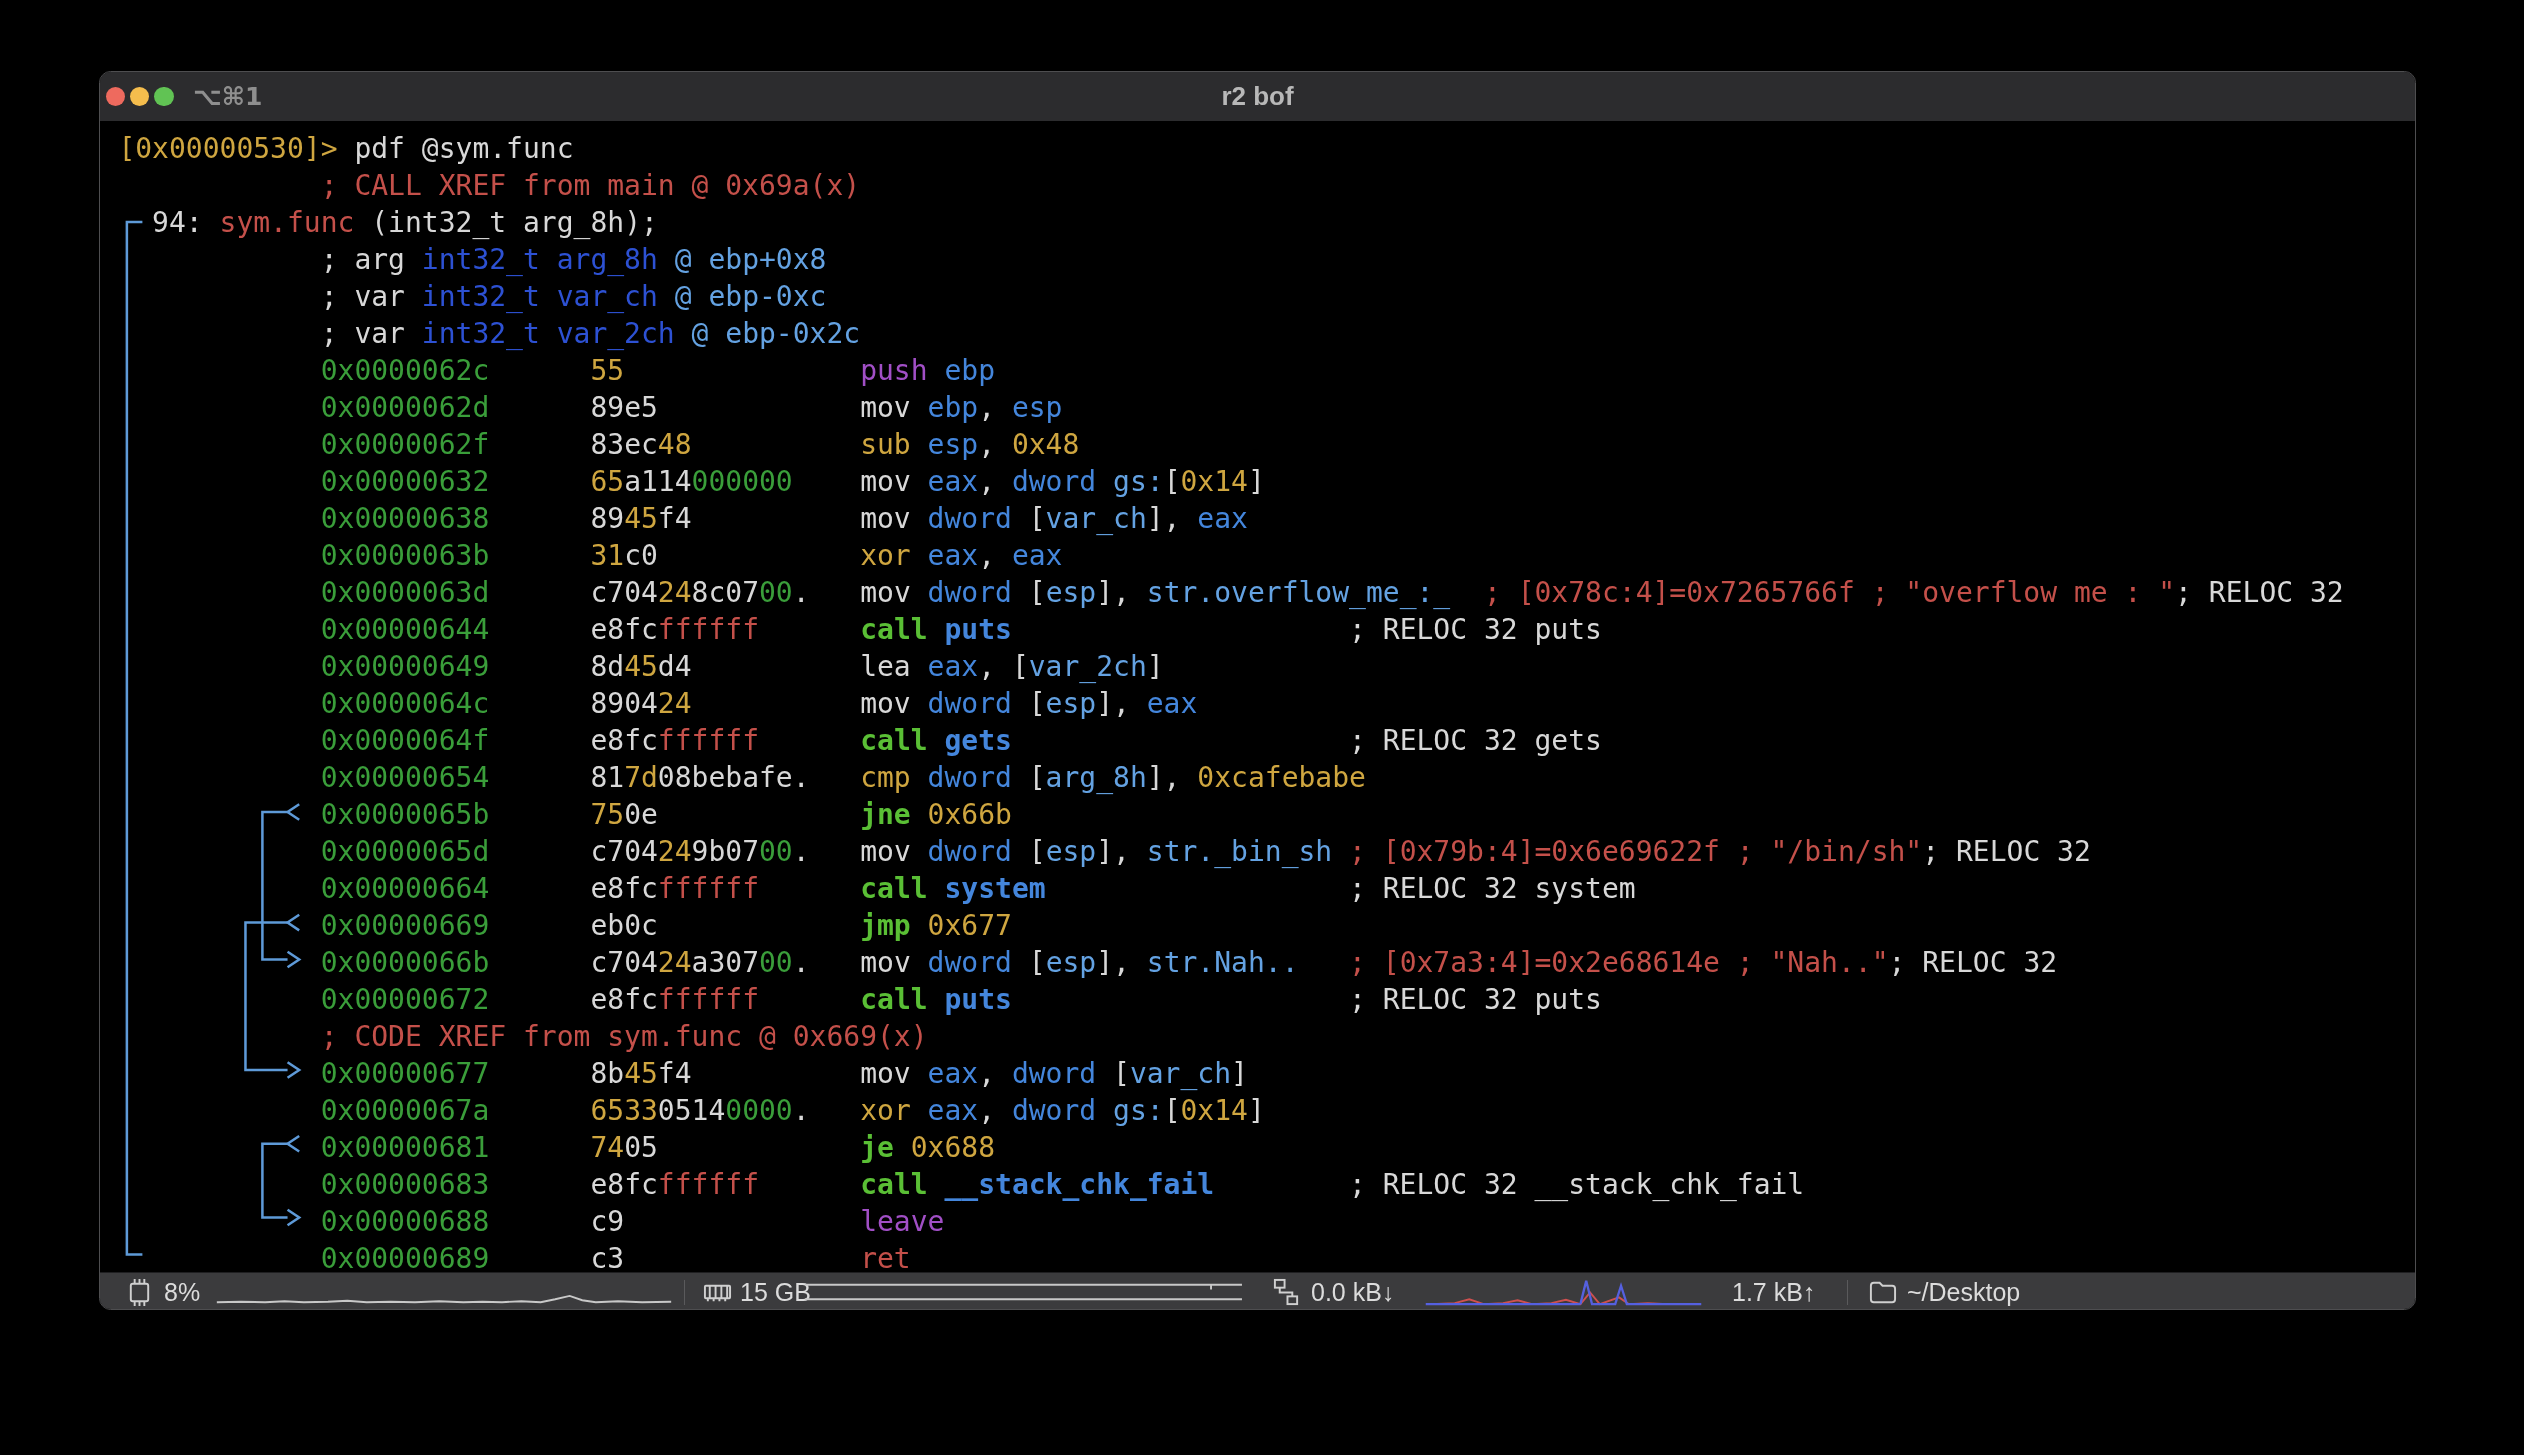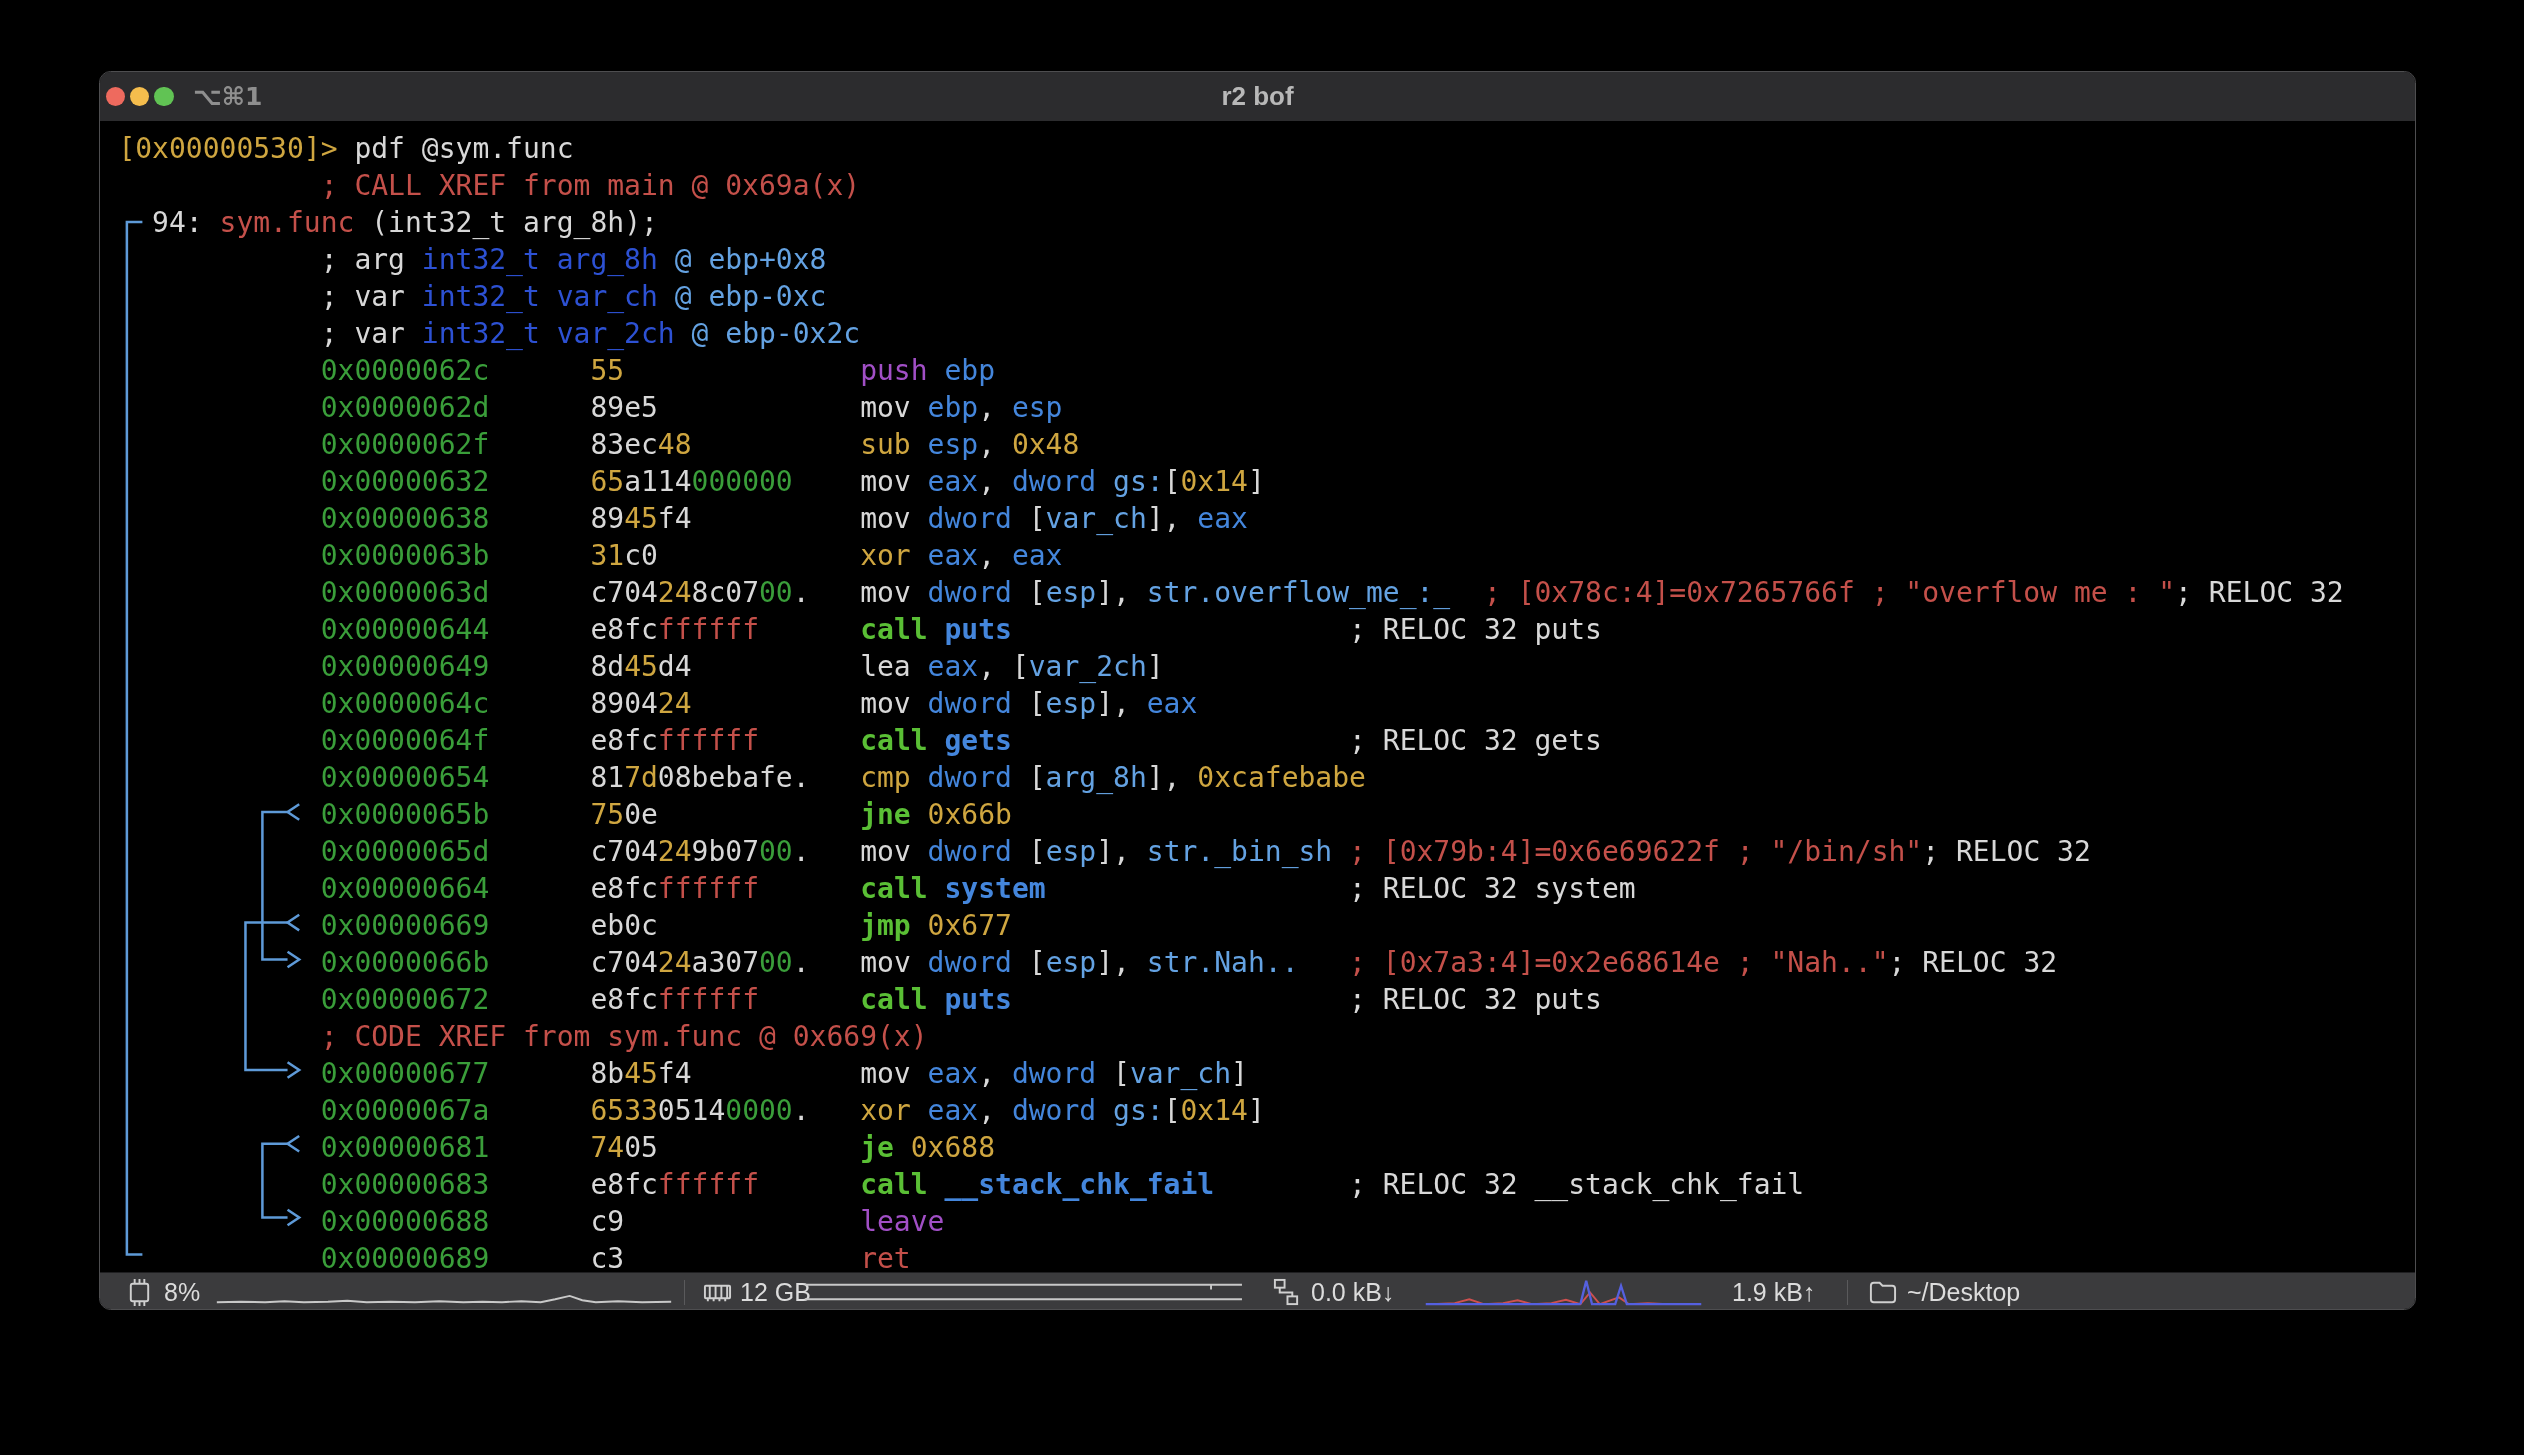--- a/index.html
+++ b/index.html
@@ -75,21 +75,21 @@
         </svg>
       </div>
       <div class="sep" style="left:584px"></div>
 
       <div class="sb sicon" style="left:602px">
         <svg width="31" height="29" viewBox="0 0 32 30" fill="none" stroke="#d0d0d0" stroke-width="2">
           <rect x="3" y="8" width="26" height="13" rx="1"></rect>
           <path d="M8 8v13 M14 8v13 M20 8v13 M26 8v13 M6 21v3 M12 21v3 M18 21v3 M24 21v3"></path>
         </svg>
       </div>
-      <div class="sb" style="left:640px">12 GB</div>
+      <div class="sb" style="left:640px">15 GB</div>
       <div class="sb" style="left:704px">
         <svg width="439" height="29" viewBox="0 0 452 30" fill="none" stroke="#c8c8c8" stroke-width="2">
           <path d="M0 7 H452"></path>
           <path d="M0 22 H452"></path>
           <path d="M420 7 v5"></path>
         </svg>
       </div>
 
       <div class="sb sicon" style="left:1172px">
         <svg width="29" height="29" viewBox="0 0 30 30" fill="none" stroke="#d0d0d0" stroke-width="2">
@@ -98,21 +98,21 @@
           <path d="M8 10 v5 h13 v4"></path>
         </svg>
       </div>
       <div class="sb" style="left:1211px">0.0 kB↓</div>
       <div class="sb" style="left:1325px">
         <svg width="277" height="29" viewBox="0 0 285 30" fill="none" stroke-width="2">
           <path stroke="#d05050" d="M5 27 L30 26 L45 22 L60 27 L80 26 L95 23 L110 27 L130 26 L145 22.5 L160 27 L170 15 L180 27 L200 20 L210 27 L230 26 L250 27"></path>
           <path stroke="#5560e0" stroke-width="2.4" d="M0 27 H160 M160 27 L166 3 L172 27 H196 L202 8 L208 27 H285"></path>
         </svg>
       </div>
-      <div class="sb" style="left:1632px">1.9 kB↑</div>
+      <div class="sb" style="left:1632px">1.7 kB↑</div>
       <div class="sep" style="left:1747px"></div>
 
       <div class="sb sicon" style="left:1768px">
         <svg width="29" height="29" viewBox="0 0 30 30" fill="none" stroke="#d0d0d0" stroke-width="2">
           <path d="M3 8 q0-3 3-3 h6 l3 3 h10 q3 0 3 3 v11 q0 3-3 3 H6 q-3 0-3-3 z"></path>
         </svg>
       </div>
       <div class="sb" style="left:1807px">~/Desktop</div>
     </div>
 

